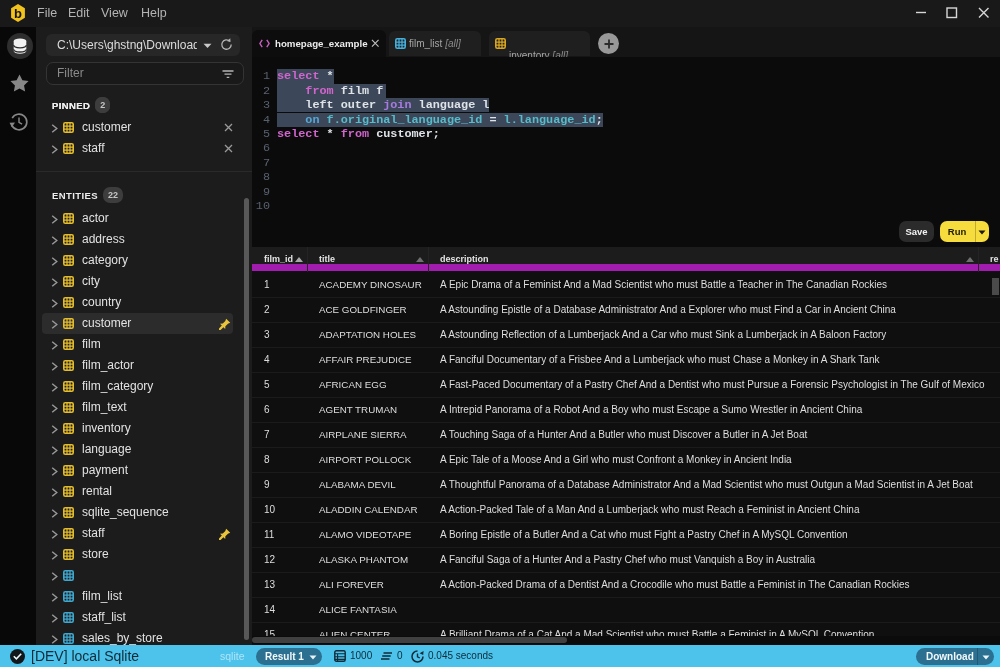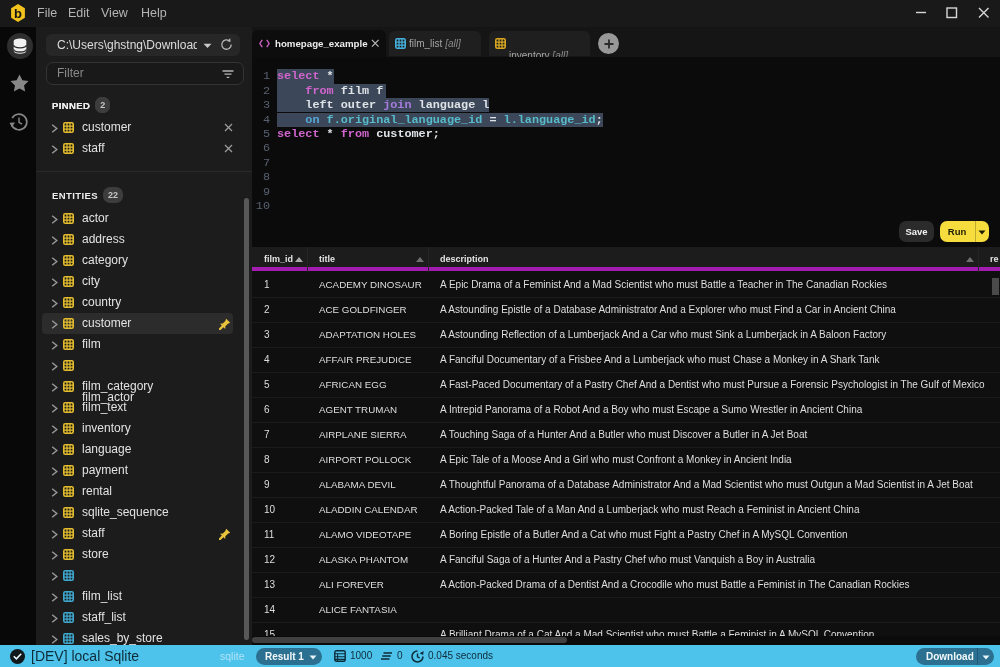--- a/index.html
+++ b/index.html
@@ -28,21 +28,21 @@
     line-height:14.4px; font-family:"Liberation Mono", monospace; }
   .sel { position:absolute; background:#3c4859; }
   .kw { color:#d165cd; } .kw2 { color:#a77bdf; } .kb { color:#56a8d8; }
   .ident { color:#56bccb; } .pl { color:#dfe3e8; }
   #grid { position:absolute; left:0; top:220px; width:748px; height:398px; background:#0f0f0f; overflow:hidden; }
   #savebtn { position:absolute; left:647px; top:194px; width:35px; height:21px; background:#2b2b2b;
     border-radius:7px; color:#f3f3f3; font-size:9.5px; font-weight:bold; text-align:center; line-height:21px; }
   #runbtn { position:absolute; left:688px; top:194px; width:49px; height:21px; background:#f6dc3d;
     border-radius:7px; color:#1c1b04; font-size:9.5px; font-weight:bold; }
   #ghead { position:absolute; left:0; top:0; width:748px; height:24px; background:#1c1c1c;
-    border-bottom:4px solid #a21caf; }
+    border-bottom:7px solid #a21caf; }
   .hcell { position:absolute; top:0; height:25px; line-height:25px; color:#e4e4e4;
     font-size:9px; font-weight:bold; }
   .grow { position:absolute; left:0; width:748px; height:25px; background:#0f0f0f;
     border-bottom:1px solid #1b1b1b; }
   .gc { position:absolute; top:0; height:24px; line-height:24px; color:#dedede; font-size:10px;
     white-space:nowrap; overflow:hidden; }
   .sortup { position:absolute; width:0; height:0; border-left:4px solid transparent;
     border-right:4px solid transparent; border-bottom:5px solid #6f6f6f; top:10px; }
   #status { left:0; top:645px; width:1000px; height:22px; background:#4dc3ec; }
   .stxt { position:absolute; font-size:10px; color:#0e2b38; line-height:22px; white-space:nowrap; }
@@ -199,21 +199,21 @@
     <div class="srow" style="top:307px;">
         <span class="sname">film</span>
       </div>
     <svg class="abs" style="left:15px; top:313.5px;" width="7" height="9" viewBox="0 0 7 9">
         <path d="M1.2 0.8 L5.8 4.5 L1.2 8.2" fill="none" stroke="#9a9a9a" stroke-width="1.4"></path>
       </svg>
     <svg class="abs" style="left:27px; top:312px;" width="11" height="11" viewBox="0 0 11 11">
         <rect x="0.8" y="0.8" width="9.4" height="9.4" rx="1.4" fill="none" stroke="#e3bc2e" stroke-width="1.6"></rect>
         <path d="M0.8 4 H10.2 M0.8 7 H10.2 M4 0.8 V10.2 M7 0.8 V10.2" stroke="#e3bc2e" stroke-width="1.25"></path>
       </svg>
-    <div class="srow" style="top:328px;margin-top:32px;">
+    <div class="srow" style="top:328px;">
         <span class="sname">film_actor</span>
       </div>
     <svg class="abs" style="left:15px; top:334.5px;" width="7" height="9" viewBox="0 0 7 9">
         <path d="M1.2 0.8 L5.8 4.5 L1.2 8.2" fill="none" stroke="#9a9a9a" stroke-width="1.4"></path>
       </svg>
     <svg class="abs" style="left:27px; top:333px;" width="11" height="11" viewBox="0 0 11 11">
         <rect x="0.8" y="0.8" width="9.4" height="9.4" rx="1.4" fill="none" stroke="#e3bc2e" stroke-width="1.6"></rect>
         <path d="M0.8 4 H10.2 M0.8 7 H10.2 M4 0.8 V10.2 M7 0.8 V10.2" stroke="#e3bc2e" stroke-width="1.25"></path>
       </svg>
     <div class="srow" style="top:349px;">
@@ -486,20 +486,21 @@
           <div class="gc" style="left:12px; width:40px;">13</div>
           <div class="gc" style="left:67px; width:112px; font-size:9.8px;">ALI FOREVER</div>
           <div class="gc" style="left:188px; width:558px;">A Action-Packed Drama of a Dentist And a Crocodile who must Battle a Feminist in The Canadian Rockies</div>
         </div>
         <div class="grow" style="top:351px;">
           <div class="gc" style="left:12px; width:40px;">14</div>
           <div class="gc" style="left:67px; width:112px; font-size:9.8px;">ALICE FANTASIA</div>
         </div>
         <div class="grow" style="top:376px;">
           <div class="gc" style="left:12px; width:40px;">15</div>
+          <div class="gc" style="left:67px; width:112px; font-size:9.8px;">ALIEN CENTER</div>
           <div class="gc" style="left:188px; width:558px;">A Brilliant Drama of a Cat And a Mad Scientist who must Battle a Feminist in A MySQL Convention</div>
         </div>
         <div class="abs" style="left:740px; top:31px; width:7px; height:17px; background:#4a4a4a;"></div>
         <div class="abs" style="left:0px; top:389px; width:748px; height:9px; background:#0b0b0b;"></div>
         <div class="abs" style="left:0px; top:390px; width:315px; height:6px; background:#404040; border-radius:3px;"></div>
       </div>
     </div>
   <div class="abs" id="status">
     <div class="abs" style="left:10px; top:4px; width:15px; height:15px; border-radius:50%; background:#10181c;">
         <svg style="position:absolute; left:3px; top:4px;" width="9" height="7" viewBox="0 0 9 7">

